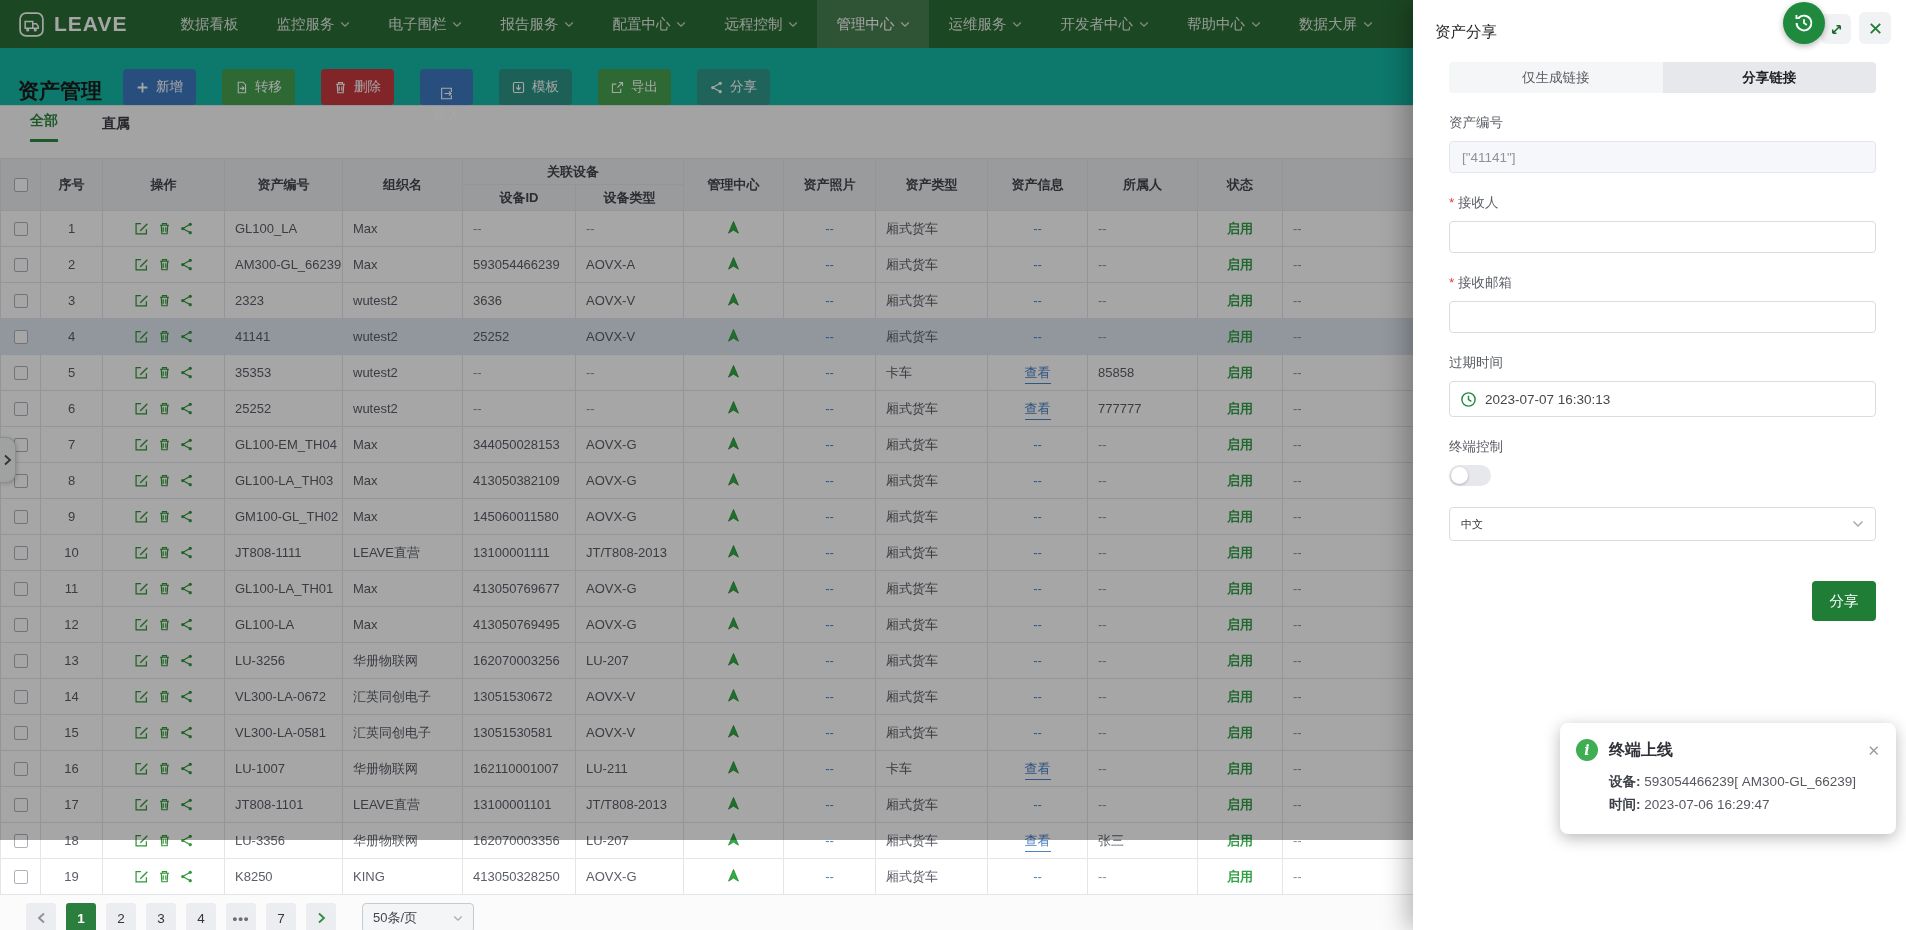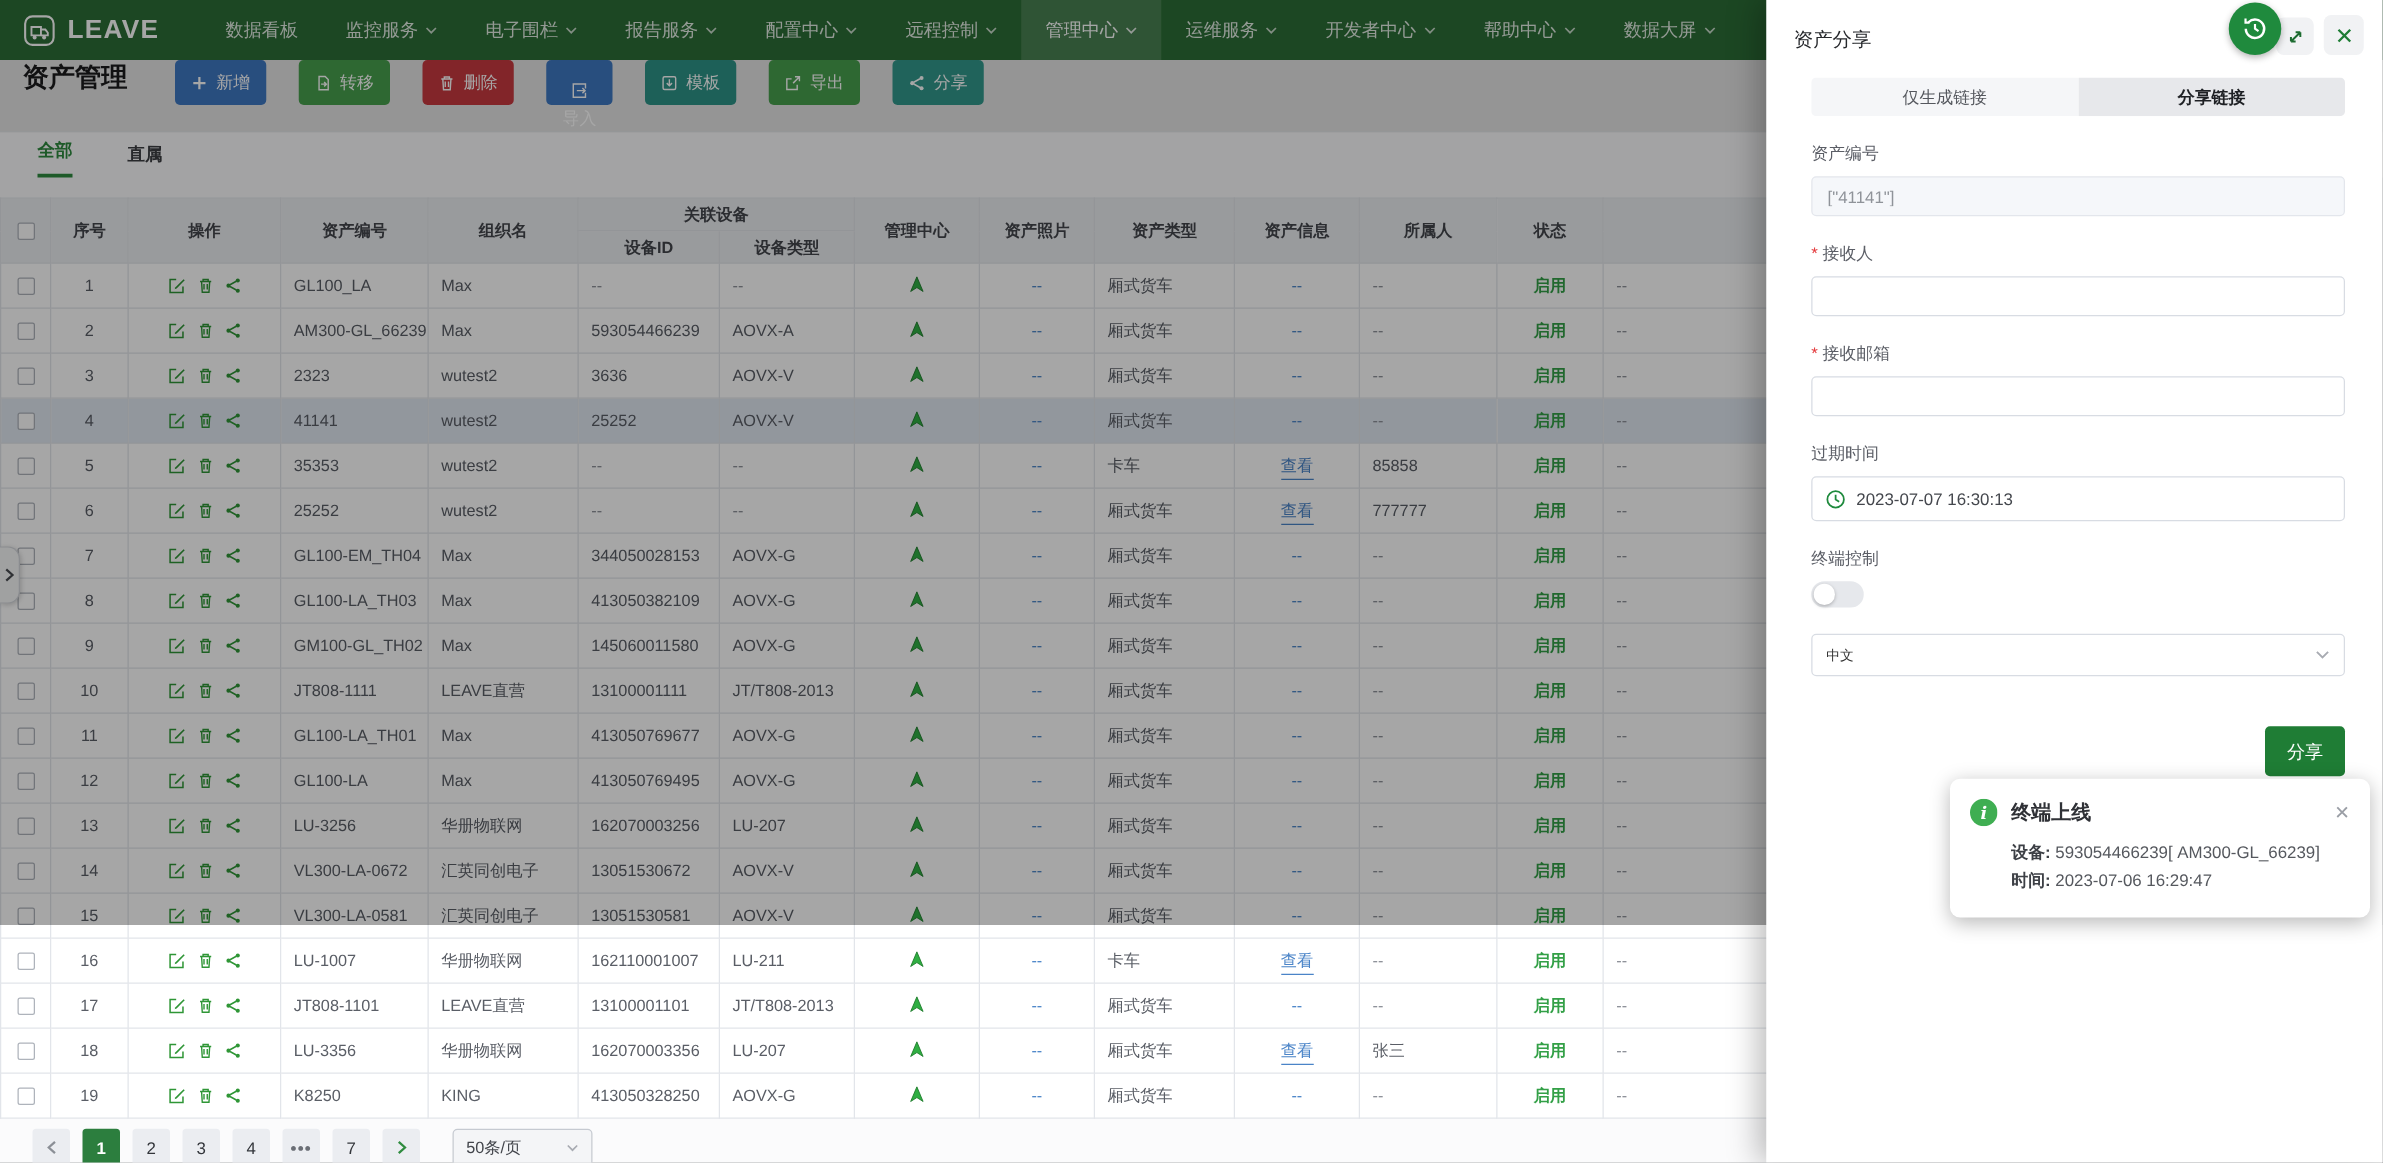--- a/index.html
+++ b/index.html
@@ -1,31 +1,31 @@
 <!DOCTYPE html>
 <html><head>
 <meta charset="utf-8">
 <style>
   * { margin:0; padding:0; box-sizing:border-box; }
   html,body { width:1906px; height:930px; overflow:hidden; }
   body { font-family:"Liberation Sans","DejaVu Sans",sans-serif; background:#eef0f2; }
-  .app { position:relative; width:1906px; height:740px; background:#f5f6f8; }
+  .app { position:relative; width:1906px; height:840px; background:#f5f6f8; }
 
   
   .navbar { position:relative; height:48px; background:#2c6e36; display:flex; align-items:center; padding:0 18px; z-index:10; }
   .logo { display:flex; align-items:center; gap:9px; margin-right:34px; }
   .logo-text { color:#fff; font-size:21px; font-weight:bold; letter-spacing:1px; }
   .nav-menu { display:flex; height:48px; }
   .nav-item { display:flex; align-items:center; gap:6px; height:48px; padding:0 19px; color:#e3ece4; font-size:14.5px; cursor:pointer; white-space:nowrap; }
   .nav-item.active { background:rgba(255,255,255,0.14); color:#ffffff; }
   .nav-item svg { opacity:.85; }
 
   
   .content { position:relative; height:882px; background:#fbfbfc; }
-  .toolbar { display:flex; align-items:flex-start; height:58px; padding:0 18px; gap:32px; border-bottom:1px solid #e3e6ea; background:#e5e5e5; }
+  .toolbar { display:flex; align-items:flex-end; height:58px; padding:0 18px; gap:15px; border-bottom:1px solid #e3e6ea; background:#14b8a6; }
   .page-title { font-size:21px; font-weight:bold; color:#1b1b1d; margin-right:6px; }
   .tbtn { display:flex; align-items:center; gap:7px; height:30px; padding:18px 13px; border:none; border-radius:4px; color:#fff; font-size:13.5px; font-family:inherit; cursor:pointer; }
 
   
   .view-tabs { display:flex; align-items:flex-end; gap:44px; height:36px; padding:0 30px; background:#fbfbfc; }
   .vtab { font-size:14px; font-weight:bold; color:#3c3e42; padding-bottom:9px; cursor:pointer; }
   .vtab.active { color:#2e8b3f; border-bottom:3px solid #2e8b3f; }
 
   
   .table-wrap { margin-top:16px; }

